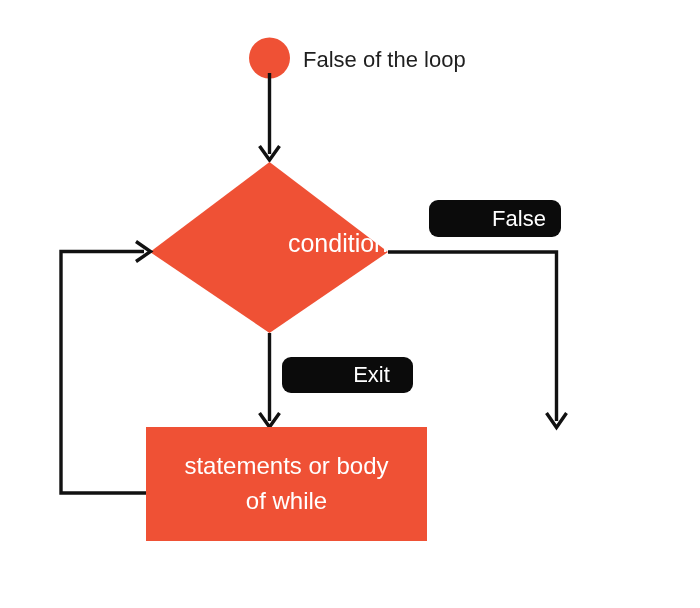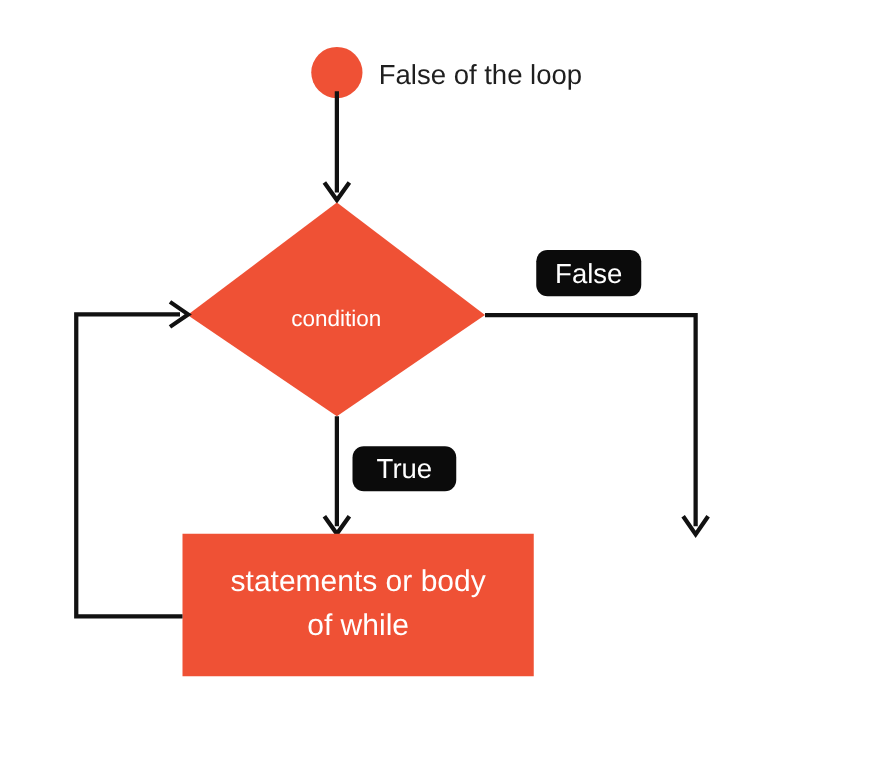--- a/index.html
+++ b/index.html
@@ -50,24 +50,25 @@
   .shape-text {
     position: absolute;
     color: #ffffff;
     font-family: "Liberation Sans", sans-serif;
     text-align: center;
     white-space: pre;
     pointer-events: none;
   }
   #condition-text {
     left: 150px;
-    top: 240px;
+    top: 228px;
     width: 238px;
-    font-size: 18px;
+    font-size: 25px;
     line-height: 30px;
+    text-align: right;
   }
   #body-text {
     left: 146px;
     top: 448px;
     width: 281px;
     font-size: 24px;
     line-height: 35px;
   }
 
   
@@ -75,20 +76,21 @@
     position: absolute;
     background: #0b0b0b;
     color: #ffffff;
     border-radius: 9px;
     font-family: "Liberation Sans", sans-serif;
     font-size: 22px;
     text-align: center;
     display: flex;
     align-items: center;
     justify-content: center;
+    padding-left: 48px;
   }
   #false-badge {
     left: 429px;
     top: 200px;
     width: 84px;
     height: 37px;
   }
   #true-badge {
     left: 282px;
     top: 357px;
@@ -133,16 +135,16 @@
 
   <div class="lbl" id="start-label">False of the loop</div>
 
   <div class="shape-text" id="condition-text">condition</div>
 
   <div class="shape-text" id="body-text">statements or body
 of while</div>
 
   <div class="badge" id="false-badge">False</div>
 
-  <div class="badge" id="true-badge">True</div>
+  <div class="badge" id="true-badge">Exit</div>
 
 
 </div>
 
 </body></html>

